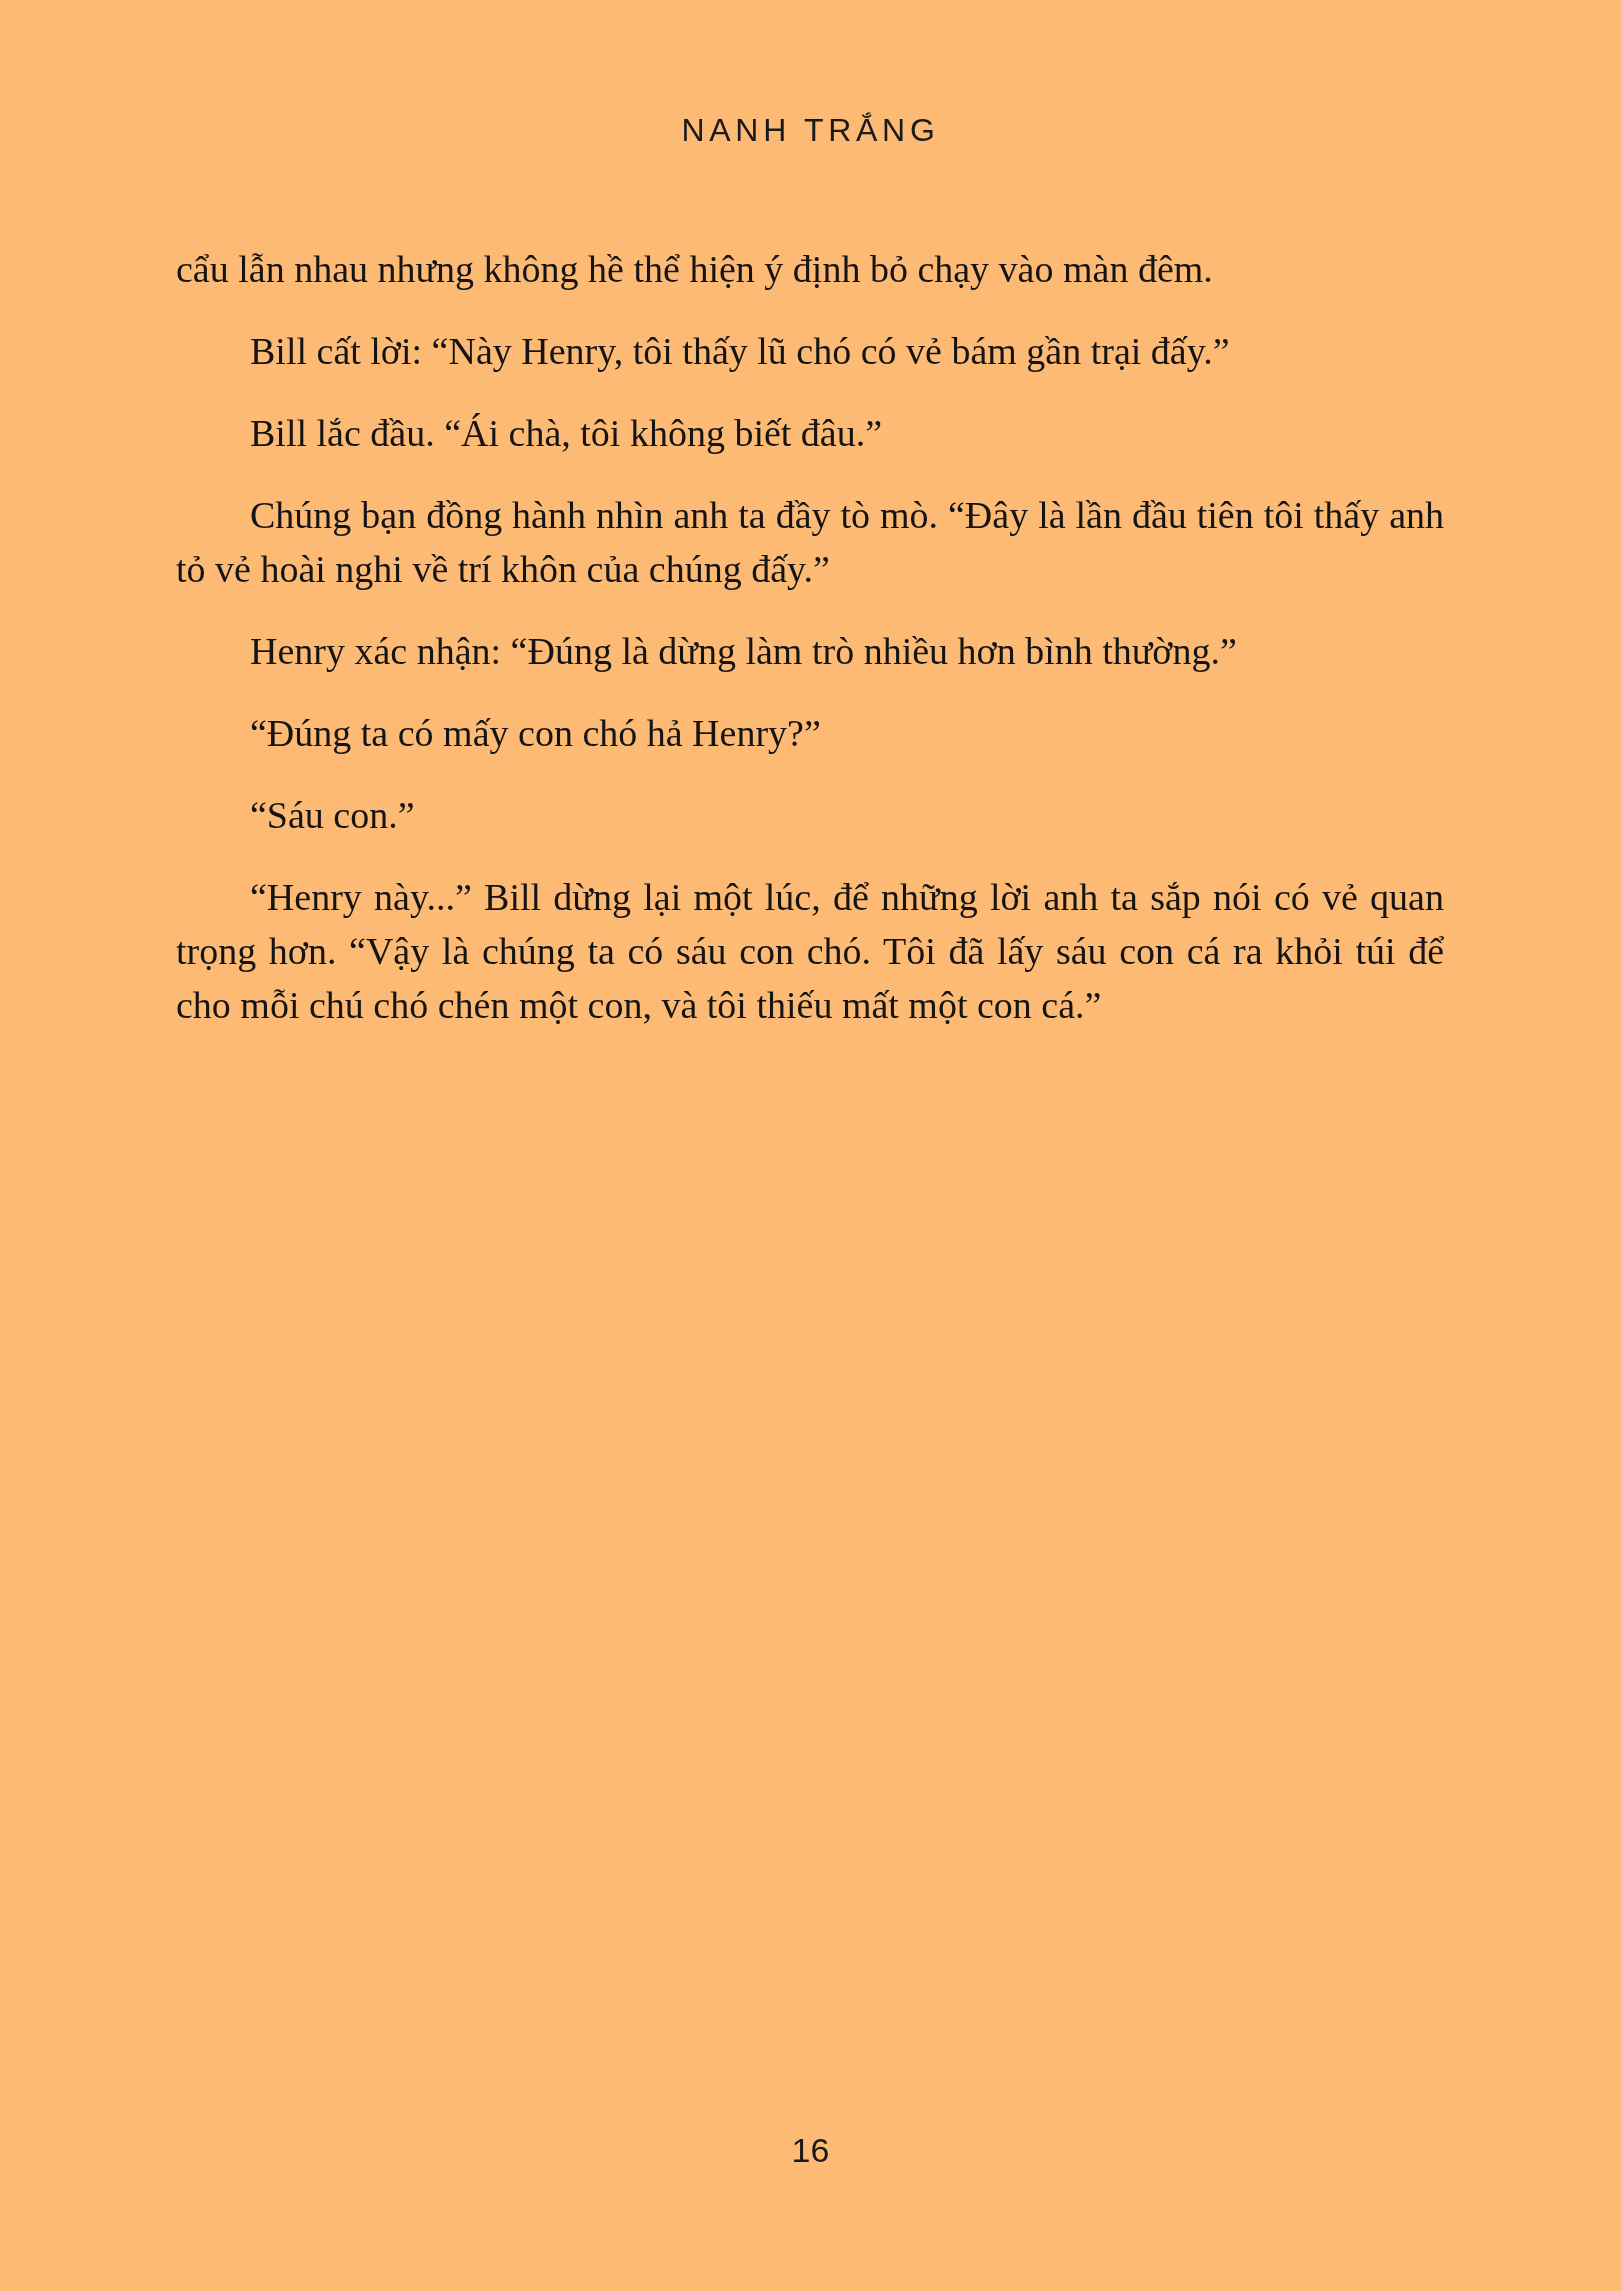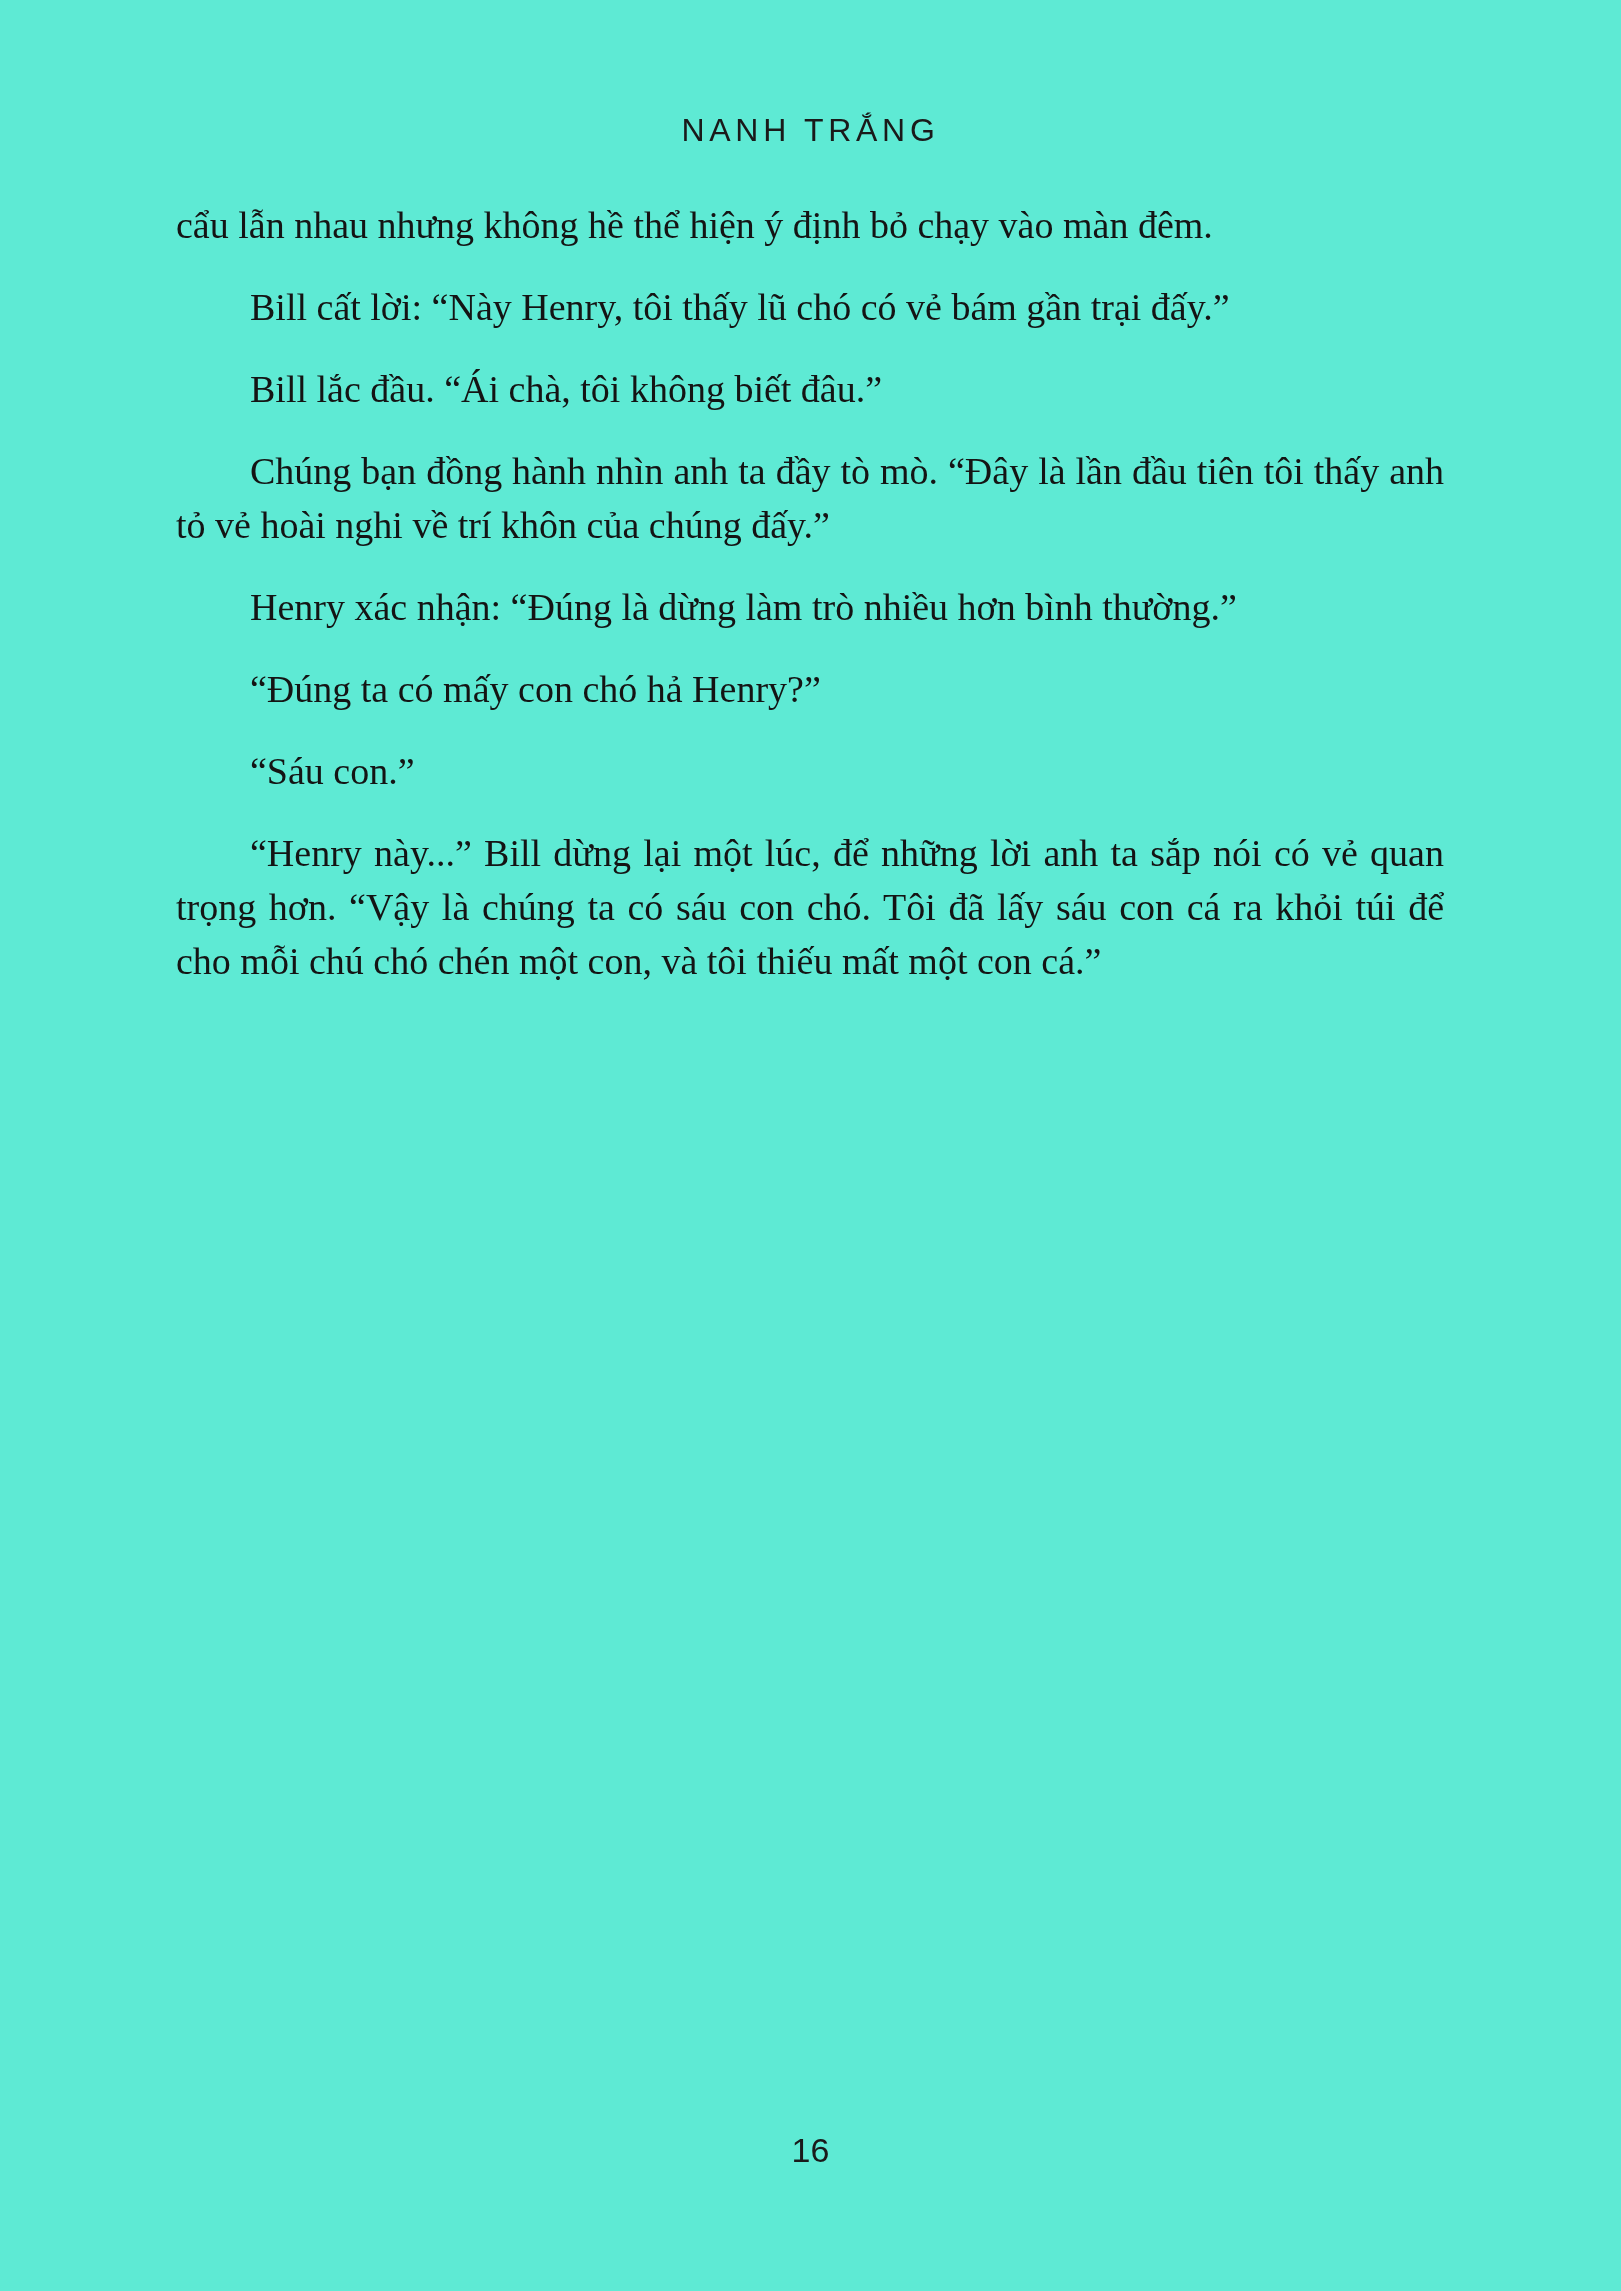--- a/index.html
+++ b/index.html
@@ -12,21 +12,21 @@
     height: 2291px;
     font-family: "Liberation Serif", serif;
     color: #1a1a1a;
     -webkit-font-smoothing: antialiased;
   }
   .page {
     position: relative;
     width: 1621px;
     height: 2291px;
     box-sizing: border-box;
-    background: #5eead4;
+    background: #fdba74;
   }
   .running-head {
     position: absolute;
     top: 112px;
     left: 0;
     width: 100%;
     text-align: center;
     font-family: "Liberation Sans", sans-serif;
     font-size: 32px;
     letter-spacing: 4.7px;
@@ -47,20 +47,21 @@
     text-justify: inter-word;
     color: #141414;
     hyphens: none;
   }
   p.para.indent {
     text-indent: 74px;
     margin-top: 28px;
   }
   p.para.noindent {
     text-indent: 0;
+    margin-top: 44px;
   }
   
   .folio {
     position: absolute;
     bottom: 121px;
     left: 0;
     width: 100%;
     text-align: center;
     font-family: "Liberation Sans", sans-serif;
     font-size: 34px;

